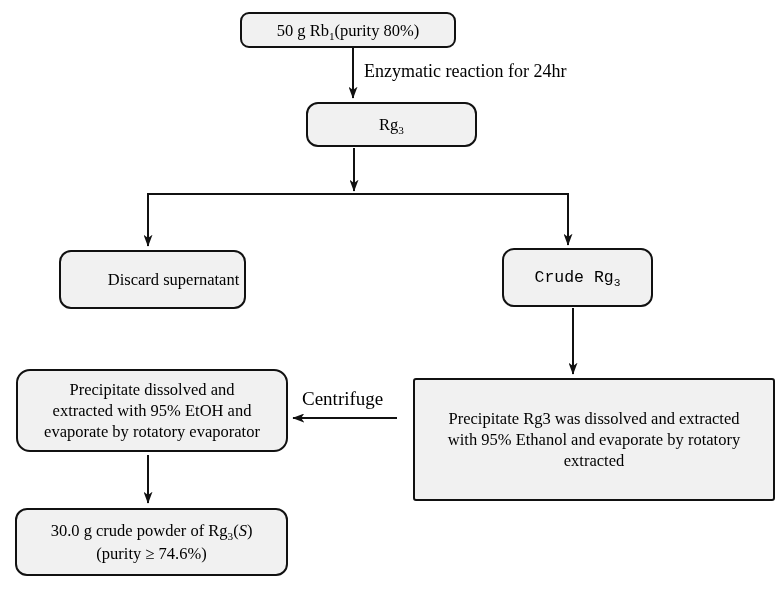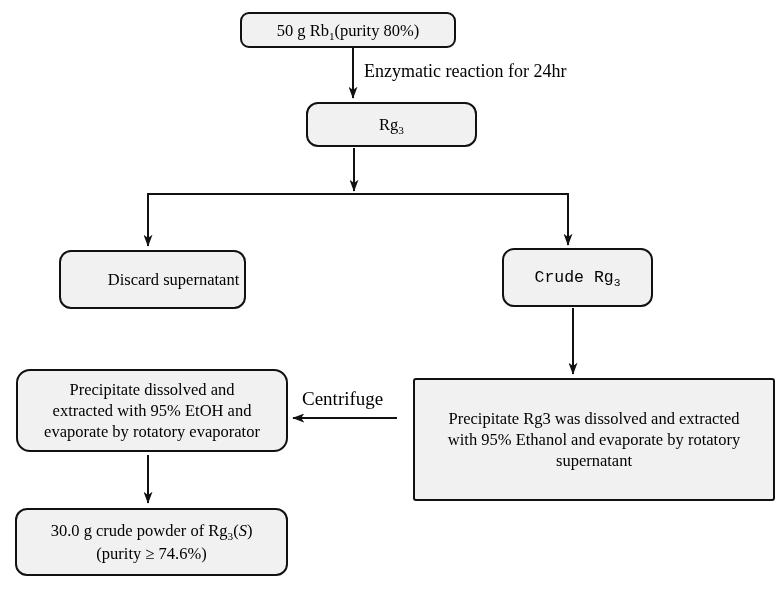--- a/index.html
+++ b/index.html
@@ -101,21 +101,21 @@
     <div class="line">Discard supernatant</div>
   </div>
 
   <div class="node box-crude">
     <div class="line"><span>Crude Rg</span><sub>3</sub></div>
   </div>
 
   <div class="node box-right-big">
     <div class="line">Precipitate Rg3 was dissolved and extracted</div>
     <div class="line">with 95% Ethanol and evaporate by rotatory</div>
-    <div class="line">supernatant</div>
+    <div class="line">extracted</div>
   </div>
 
   <div class="edge-label label-centrifuge">Centrifuge</div>
 
   <div class="node box-left-mid">
     <div class="line">Precipitate dissolved and</div>
     <div class="line">extracted with 95% EtOH and</div>
     <div class="line">evaporate by rotatory evaporator</div>
   </div>
 

